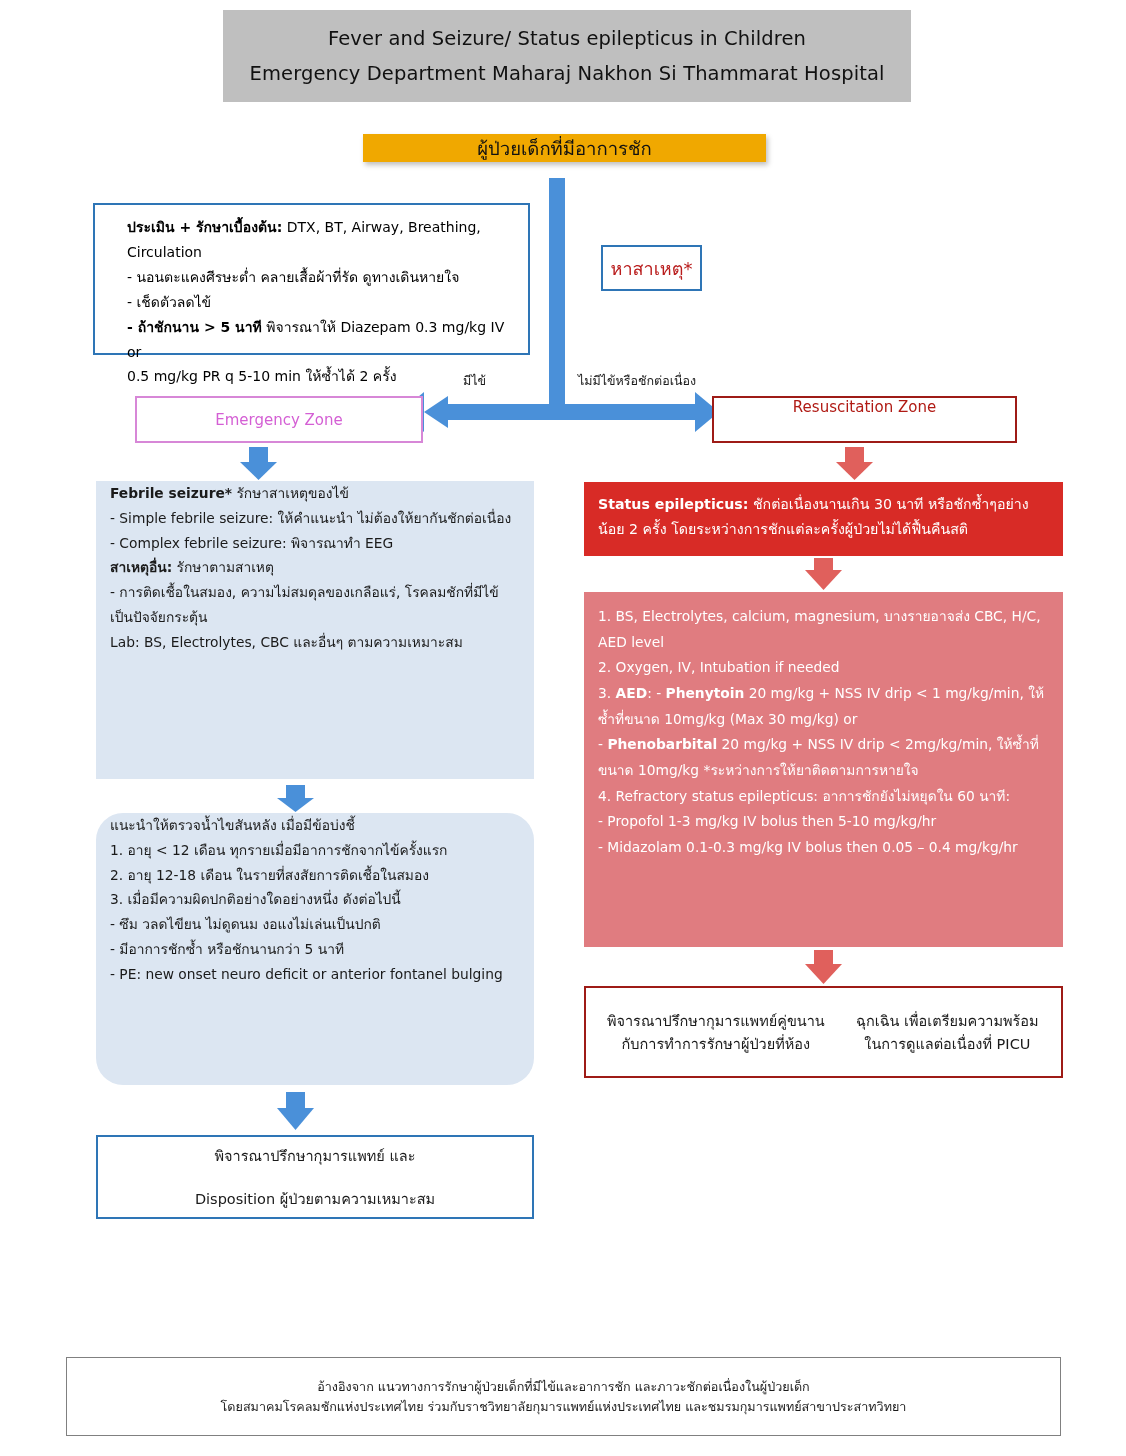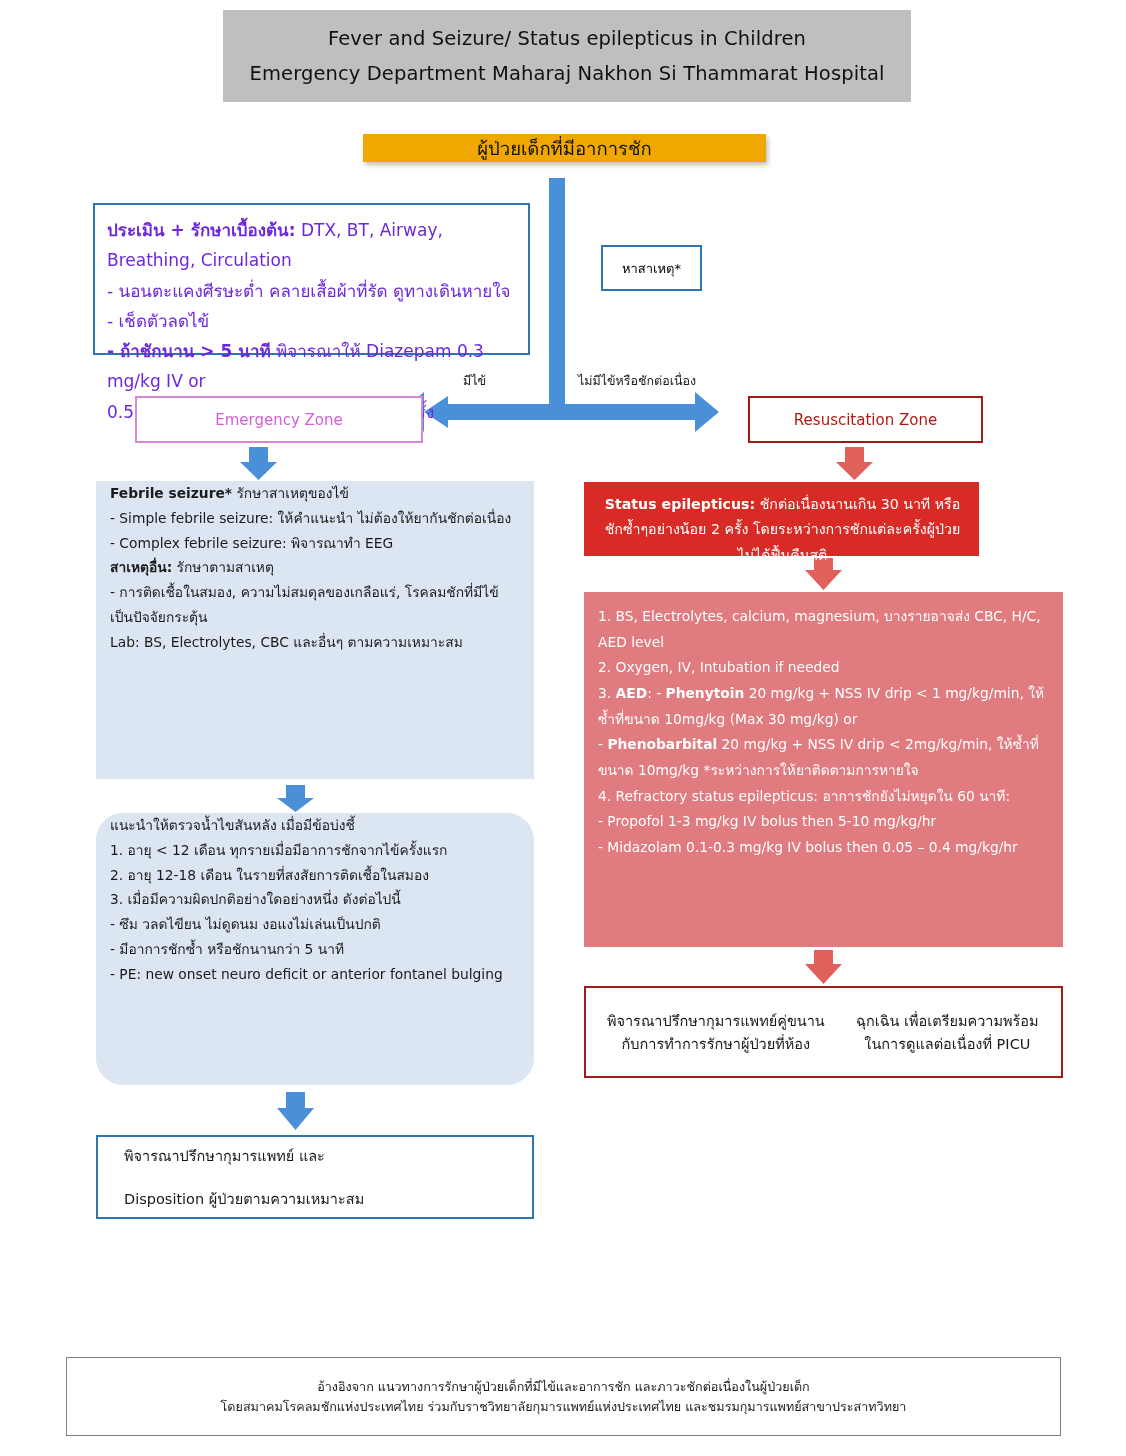--- a/index.html
+++ b/index.html
@@ -39,43 +39,43 @@
     box-shadow: 2px 3px 5px rgba(0,0,0,.25);
   }
   #start-box .t { font-size: 18.5px; color: #111; }
 
   
   #assess-box {
     left: 93px; top: 203px; width: 437px; height: 152px;
     background: #ffffff; border: 2.5px solid #2e75b6;
     padding: 10px 12px 0 12px;
   }
-  #assess-box p { font-size: 17px; color: #6d28d9; line-height: 1.78; }
+  #assess-box p { font-size: 14px; color: #000000; line-height: 1.78; margin-left: 20px; }
   #assess-box b { font-weight: bold; }
 
   
   #cause-box {
     left: 601px; top: 245px; width: 101px; height: 46px;
     background: #ffffff; border: 2.5px solid #2e75b6;
     display: flex; align-items: center; justify-content: center;
   }
-  #cause-box .t { font-size: 13px; color: #000000; }
+  #cause-box .t { font-size: 18px; color: #b91c1c; }
 
   
   #emergency-zone {
     left: 135px; top: 396px; width: 288px; height: 47px;
     background: #ffffff; border: 2.2px solid #d787d7;
     display: flex; align-items: center; justify-content: center;
   }
   #emergency-zone .t { font-size: 15px; color: #d45fd4; }
 
   #resus-zone {
-    left: 712px; top: 396px; width: 235px; height: 47px;
+    left: 712px; top: 396px; width: 305px; height: 47px;
     background: #ffffff; border: 2.5px solid #9e1b16;
-    display: flex; align-items: center; justify-content: center; margin-left: 36px;
+    display: flex; justify-content: center;
   }
   #resus-zone .t { font-size: 15px; color: #b01a14; }
 
   
   .branch-label { font-size: 12.5px; color: #1a1a1a; white-space: nowrap; }
   #label-fever { left: 463px; top: 371px; }
   #label-nofever { left: 578px; top: 371px; }
 
   
   .bluebox {
@@ -86,30 +86,29 @@
   .bluebox b { font-weight: bold; }
 
   #febrile-box { left: 96px; top: 481px; width: 438px; height: 298px; }
   #lp-box      { left: 96px; top: 813px; width: 438px; height: 272px; border-radius: 27px; }
 
   
   #disposition-box {
     left: 96px; top: 1135px; width: 438px; height: 84px;
     background: #ffffff; border: 2.2px solid #2e75b6;
     display: flex; flex-direction: column;
-    align-items: flex-start; justify-content: center; gap: 20px; padding-left: 26px;
+    align-items: center; justify-content: center; gap: 20px;
   }
   #disposition-box .t { font-size: 14.5px; color: #1a1a1a; }
 
   
   #status-box {
-    left: 584px; top: 482px; width: 395px; height: 74px;
+    left: 584px; top: 482px; width: 479px; height: 74px;
     background: #d82b26;
     padding: 10px 12px 0 14px;
-    text-align: center;
   }
   #status-box p { font-size: 14.2px; color: #ffffff; line-height: 1.78; }
   #status-box b { font-weight: bold; }
 
   #treatment-box {
     left: 584px; top: 592px; width: 479px; height: 355px;
     background: #e07c80;
     padding: 12px 13px 0 14px;
   }
   #treatment-box p { font-size: 13.8px; color: #ffffff; line-height: 1.86; }

